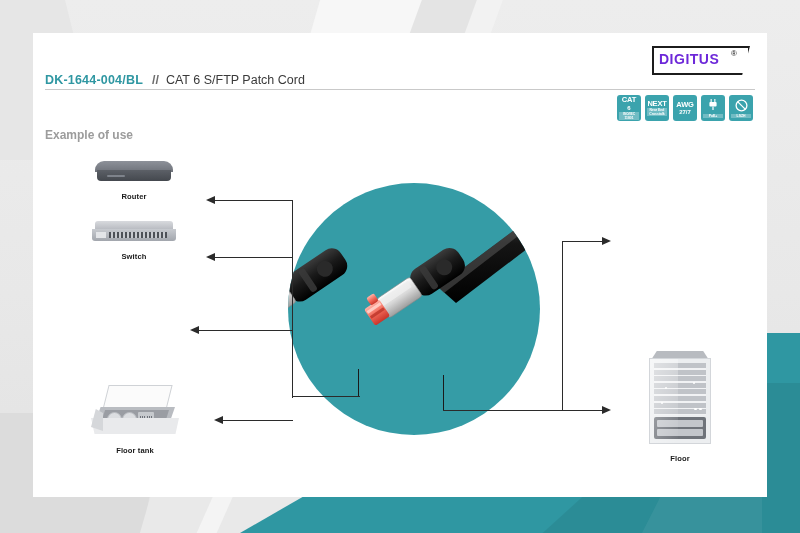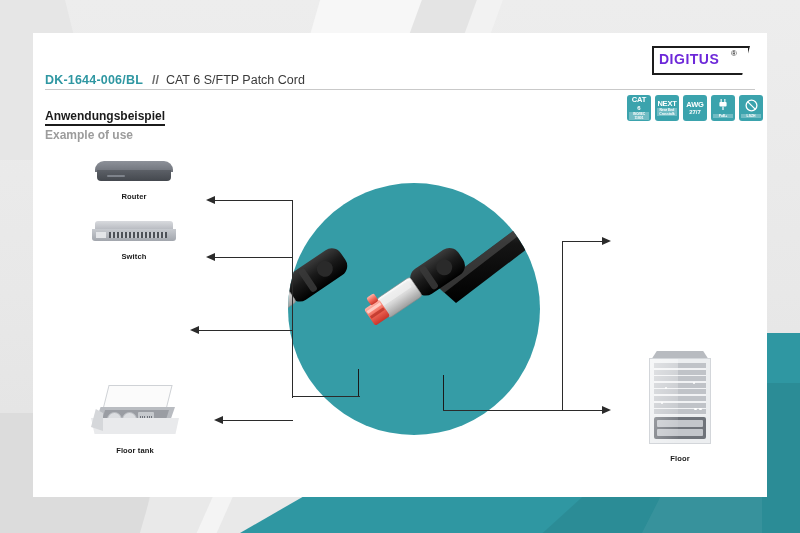--- a/index.html
+++ b/index.html
@@ -41,21 +41,21 @@
   #slashes{color:#6d6d6d;font-weight:bold;font-size:12.5px;margin:0 7px 0 9px;}
   #prodname{color:#3a3a3a;font-size:12.5px;}
   #title-rule{position:absolute;left:12px;top:56px;width:710px;height:1px;background:#c9c9c9;}
 
   
   #heading-de{position:absolute;left:12px;top:76px;font-size:12px;font-weight:bold;color:#1b1b1b;
       border-bottom:2px solid #1b1b1b;padding-bottom:1px;}
   #heading-en{position:absolute;left:12px;top:95px;font-size:12px;font-weight:bold;color:#9c9c9c;}
 
   
-  #badges{position:absolute;right:4px;top:62px;display:flex;gap:4px;}
+  #badges{position:absolute;right:14px;top:62px;display:flex;gap:4px;}
   .badge{width:24px;height:26px;border-radius:3px;background:#3ba3ad;color:#fff;
       display:flex;flex-direction:column;align-items:center;justify-content:center;
       line-height:1;overflow:hidden;}
   .badge .b1{font-size:7.5px;font-weight:bold;letter-spacing:-.2px;}
   .badge .b2{font-size:6px;font-weight:bold;margin-top:1px;}
   .badge .bsub{font-size:3.4px;font-weight:bold;text-align:center;line-height:1.2;margin-top:1px;
       background:rgba(255,255,255,.28);width:20px;}
   .badge-icon{width:20px;height:15px;display:flex;align-items:center;justify-content:center;}
 
   
@@ -180,25 +180,24 @@
 
 <div id="card">
 
   <div id="logo">
     <div id="logo-shape"></div>
     <div id="logo-text">DIGITUS</div>
     <div id="logo-reg">®</div>
   </div>
 
   <div id="title-row">
-    <span id="sku">DK-1644-006/BL</span><span id="slashes">//</span><span id="prodname">CAT 6 S/FTP Patch Cord</span>
+    <span id="sku">DK-1644-004/BL</span><span id="slashes">//</span><span id="prodname">CAT 6 S/FTP Patch Cord</span>
   </div>
   <div id="title-rule"></div>
 
-  <div id="heading-de">Anwendungsbeispiel</div>
   <div id="heading-en">Example of use</div>
 
   <div id="badges">
     <div class="badge">
       <div class="b1">CAT</div>
       <div class="b2">6</div>
       <div class="bsub">ISO/IEC 11801</div>
     </div>
     <div class="badge">
       <div class="b1">NEXT</div>

